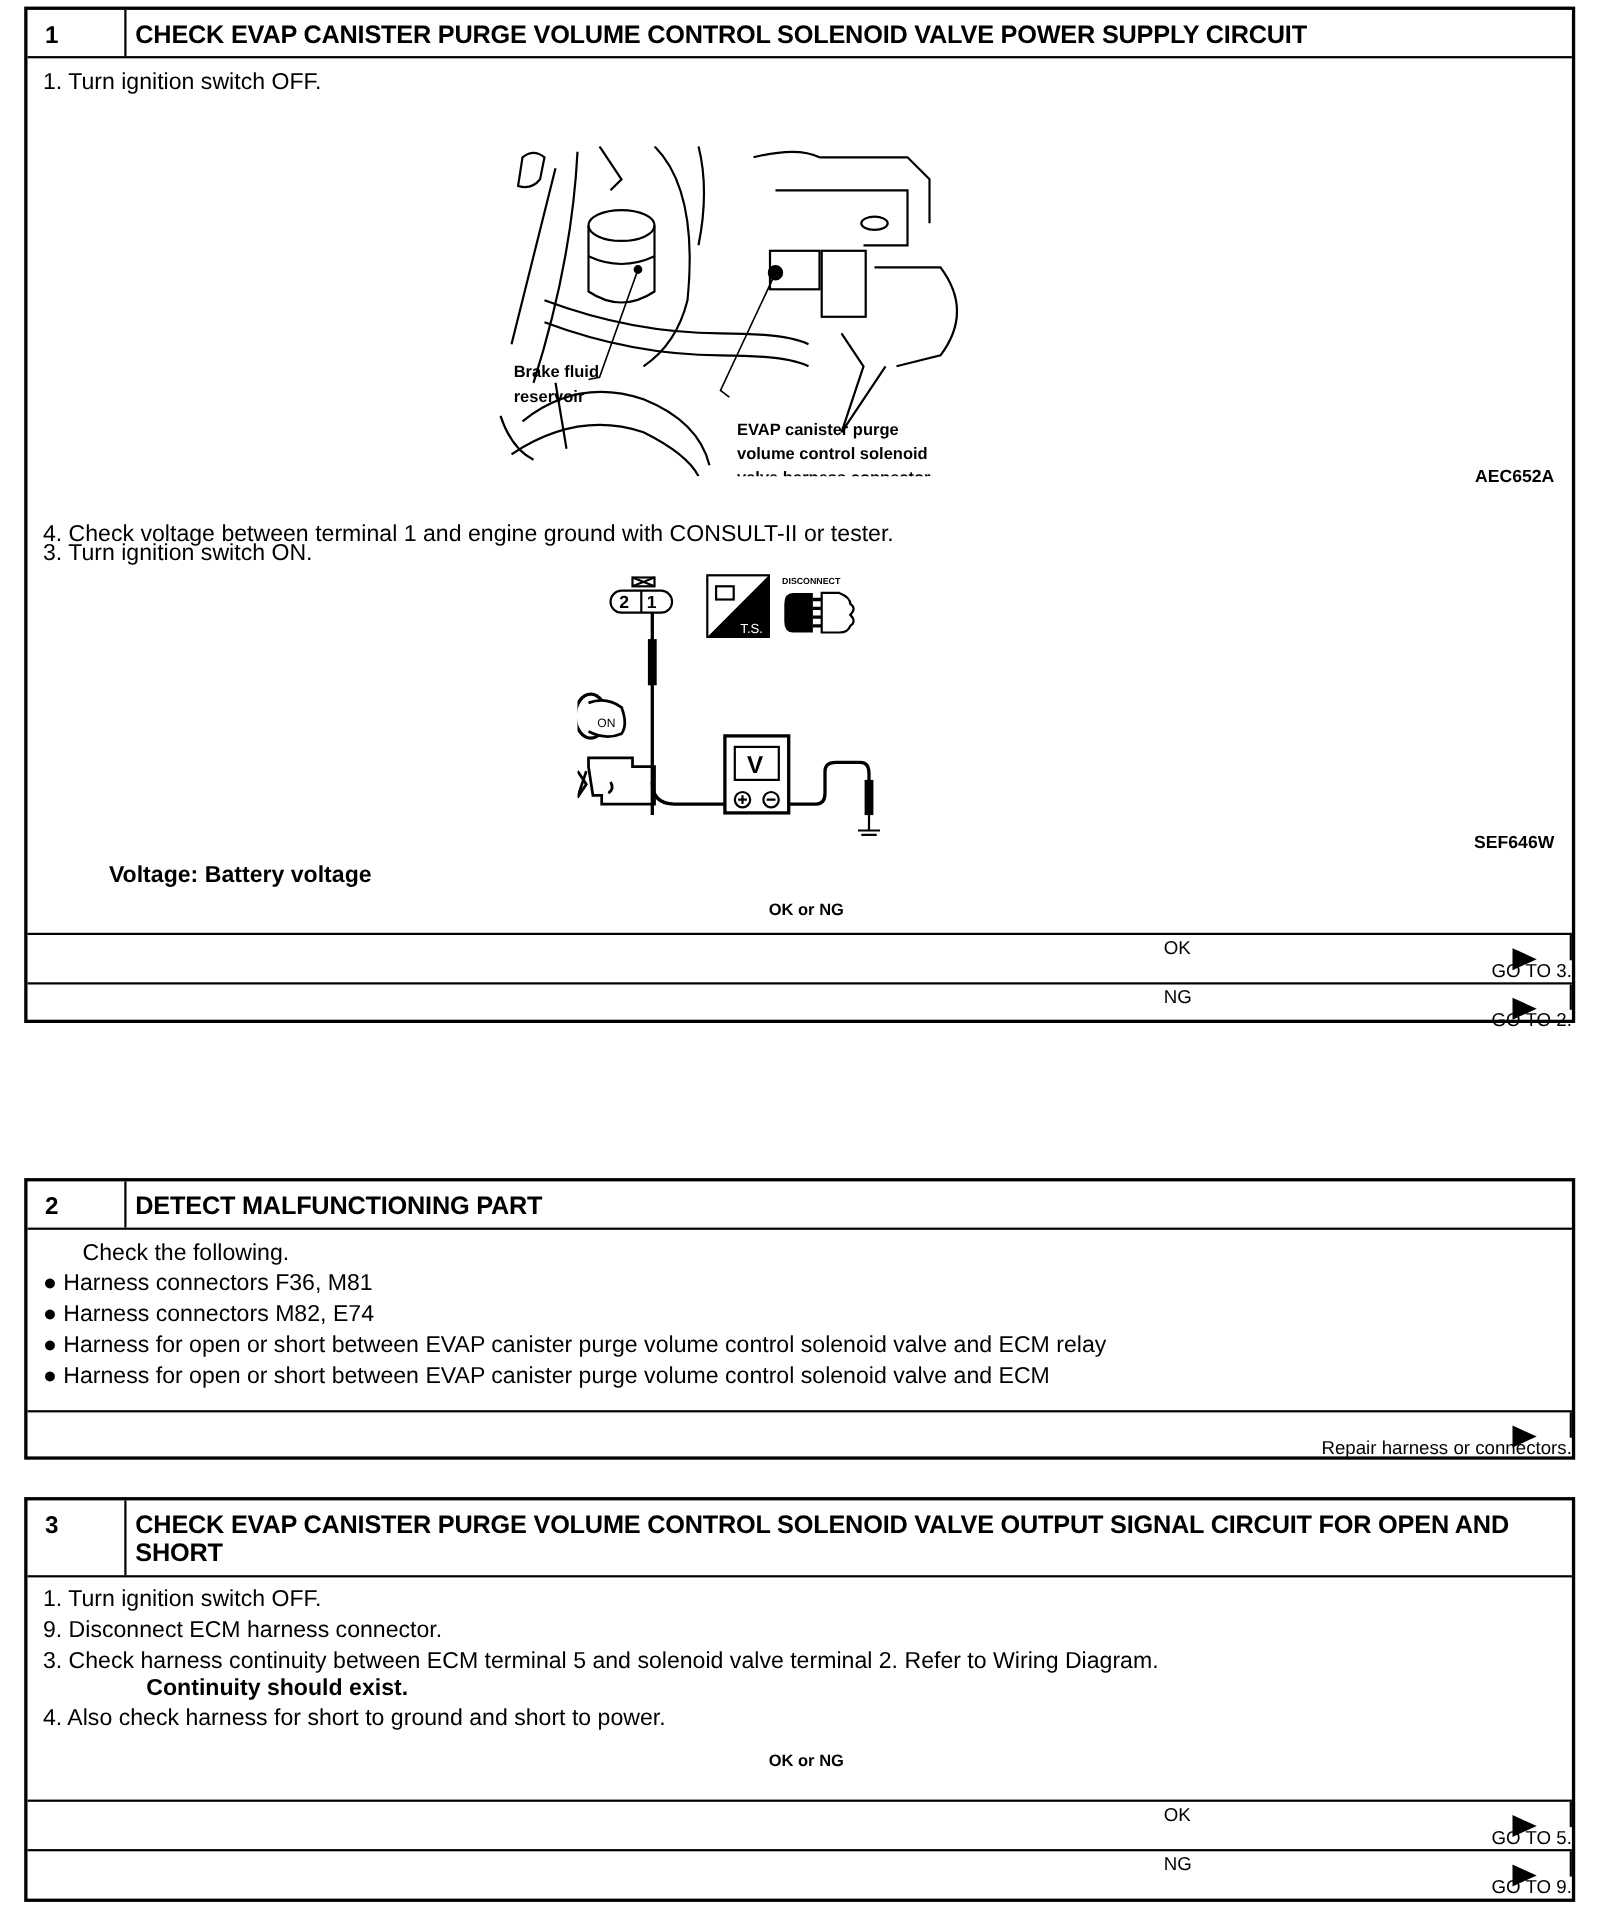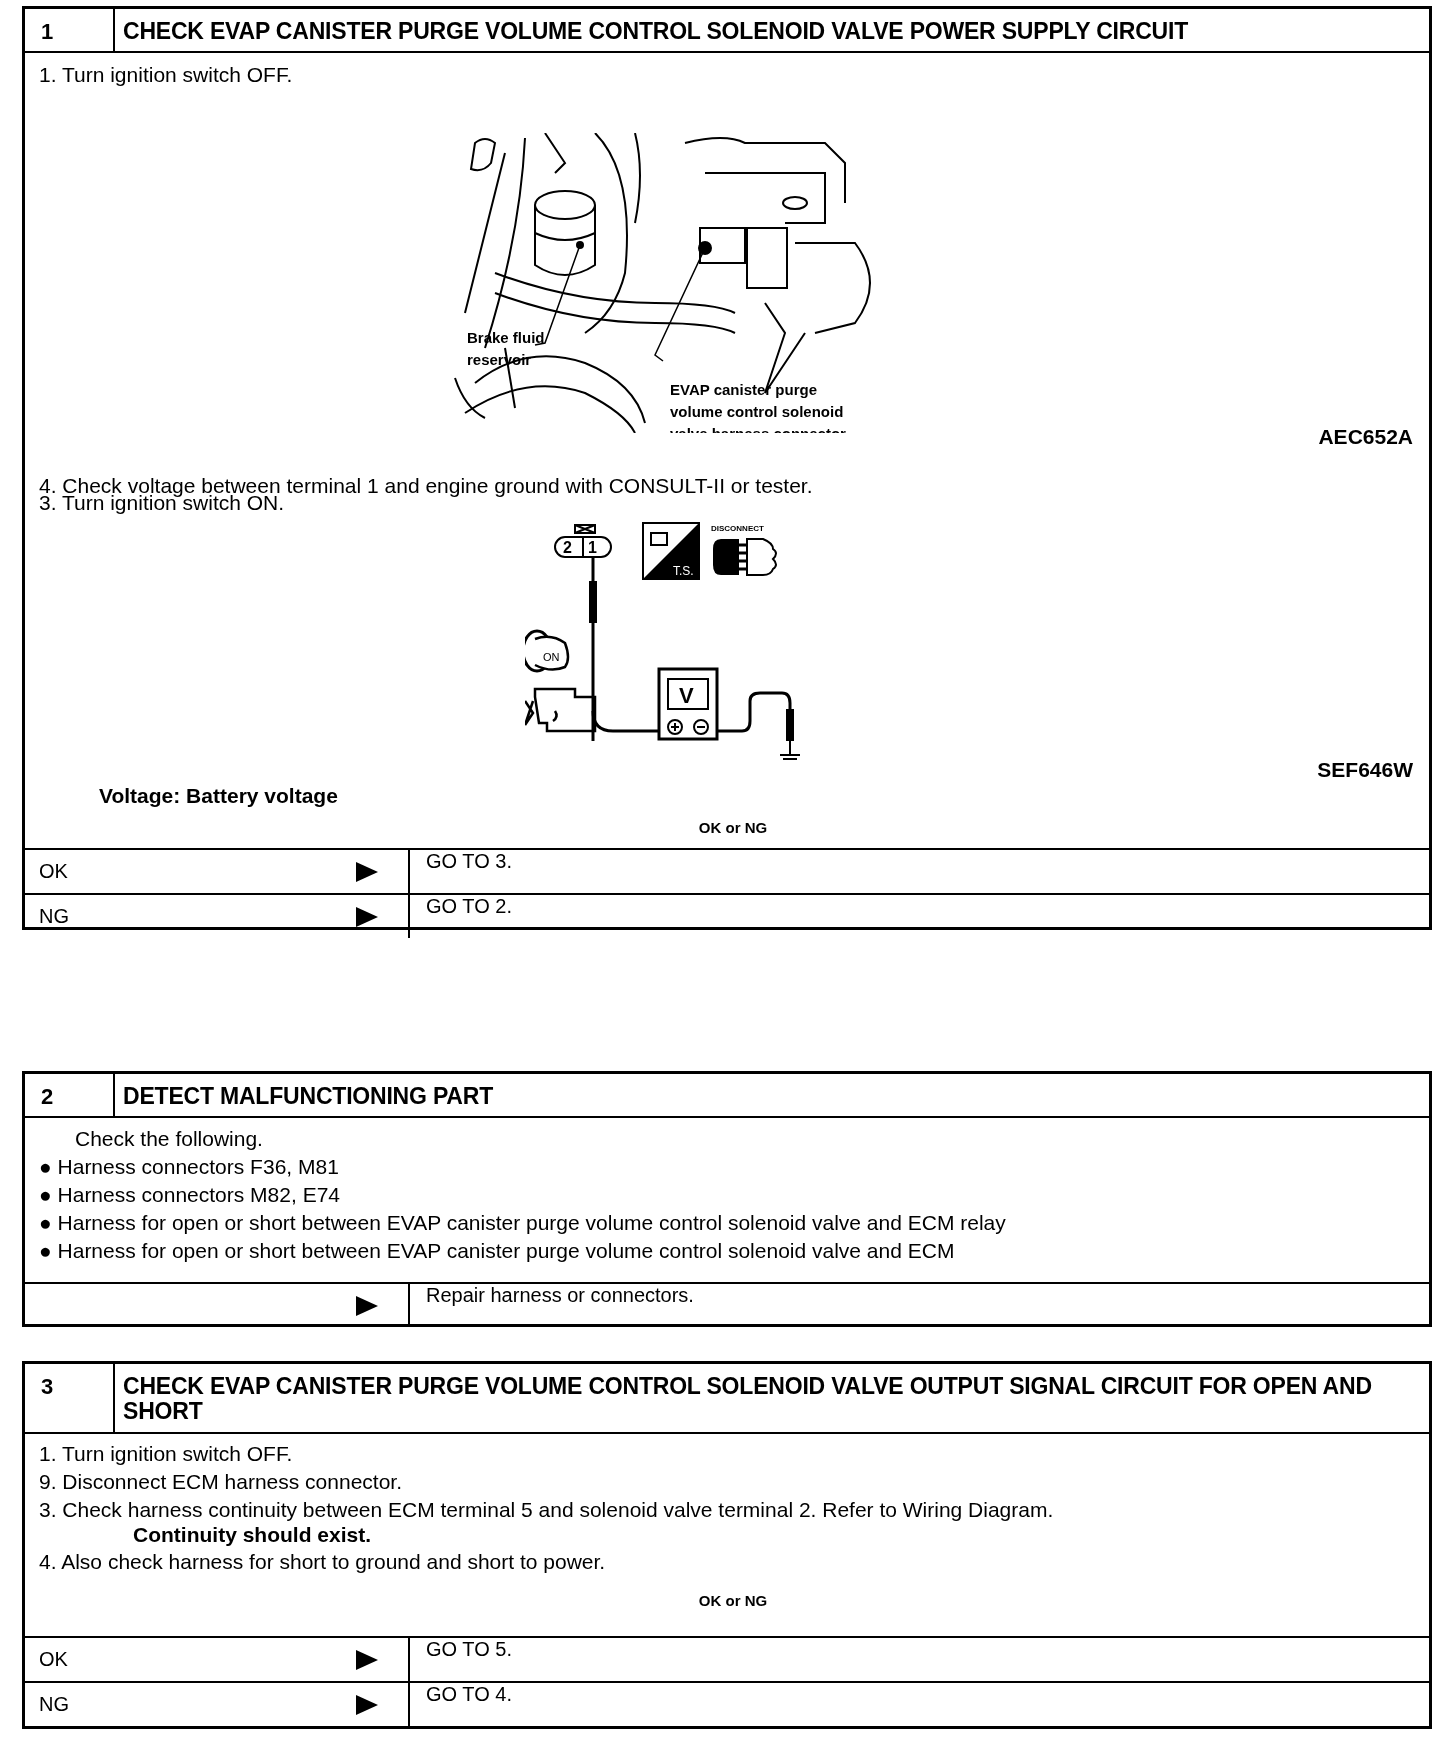--- a/index.html
+++ b/index.html
@@ -4,23 +4,23 @@
 <style>
   html, body { margin: 0; padding: 0; background: #ffffff; }
   body { width: 1456px; height: 1754px; position: relative; font-family: "Liberation Sans", sans-serif; color: #000; overflow: hidden; }
   .box { position: absolute; left: 22px; width: 1410px; border: 3px solid #000; box-sizing: border-box; background: #fff; }
   .hdr { display: flex; border-bottom: 2px solid #000; }
   .hdr .num { width: 90px; border-right: 2px solid #000; font-weight: bold; font-size: 22px; padding: 10px 0 0 16px; box-sizing: border-box; }
   .hdr .title { flex: 1; font-weight: bold; font-size: 23px; padding: 10px 8px 8px 8px; line-height: 25px; letter-spacing: -0.2px; }
   .body { position: relative; font-size: 21px; }
   .line { position: absolute; left: 14px; white-space: nowrap; }
   .bold { font-weight: bold; }
-  .fig { position: absolute; right: 16px; font-size: 21px; font-weight: bold; }
+  .fig { position: absolute; right: 16px; font-size: 16px; font-weight: bold; }
   .center { position: absolute; left: 12px; right: 0; text-align: center; font-weight: bold; font-size: 15px; }
-  .row { display: flex; border-top: 2px solid #000; height: 43px; align-items: flex-start; font-size: 20px; }
+  .row { display: flex; border-top: 2px solid #000; height: 43px; align-items: flex-end; font-size: 17px; flex-direction: column; }
   .row .k { width: 385px; border-right: 2px solid #000; height: 100%; display: flex; align-items: center; position: relative; box-sizing: border-box; padding-left: 14px; }
   .row .arrow { position: absolute; right: 30px; top: 12px; width: 0; height: 0; border-top: 10px solid transparent; border-bottom: 10px solid transparent; border-left: 22px solid #000; }
   .row .v { padding-left: 0; margin-left: 16px; }
   svg text { font-family: "Liberation Sans", sans-serif; }
 </style>
 </head>
 <body>
 
 <div class="box" style="top:6px; height:924px;">
   <div class="hdr" style="height:42px;">
@@ -191,15 +191,15 @@
         <span>OK</span>
         <span class="arrow"></span>
       </div>
     <div class="v">GO TO 5.</div>
   </div>
   <div class="row">
     <div class="k">
         <span>NG</span>
         <span class="arrow"></span>
       </div>
-    <div class="v">GO TO 4.</div>
+    <div class="v">GO TO 9.</div>
   </div>
 </div>
 
 </body></html>

